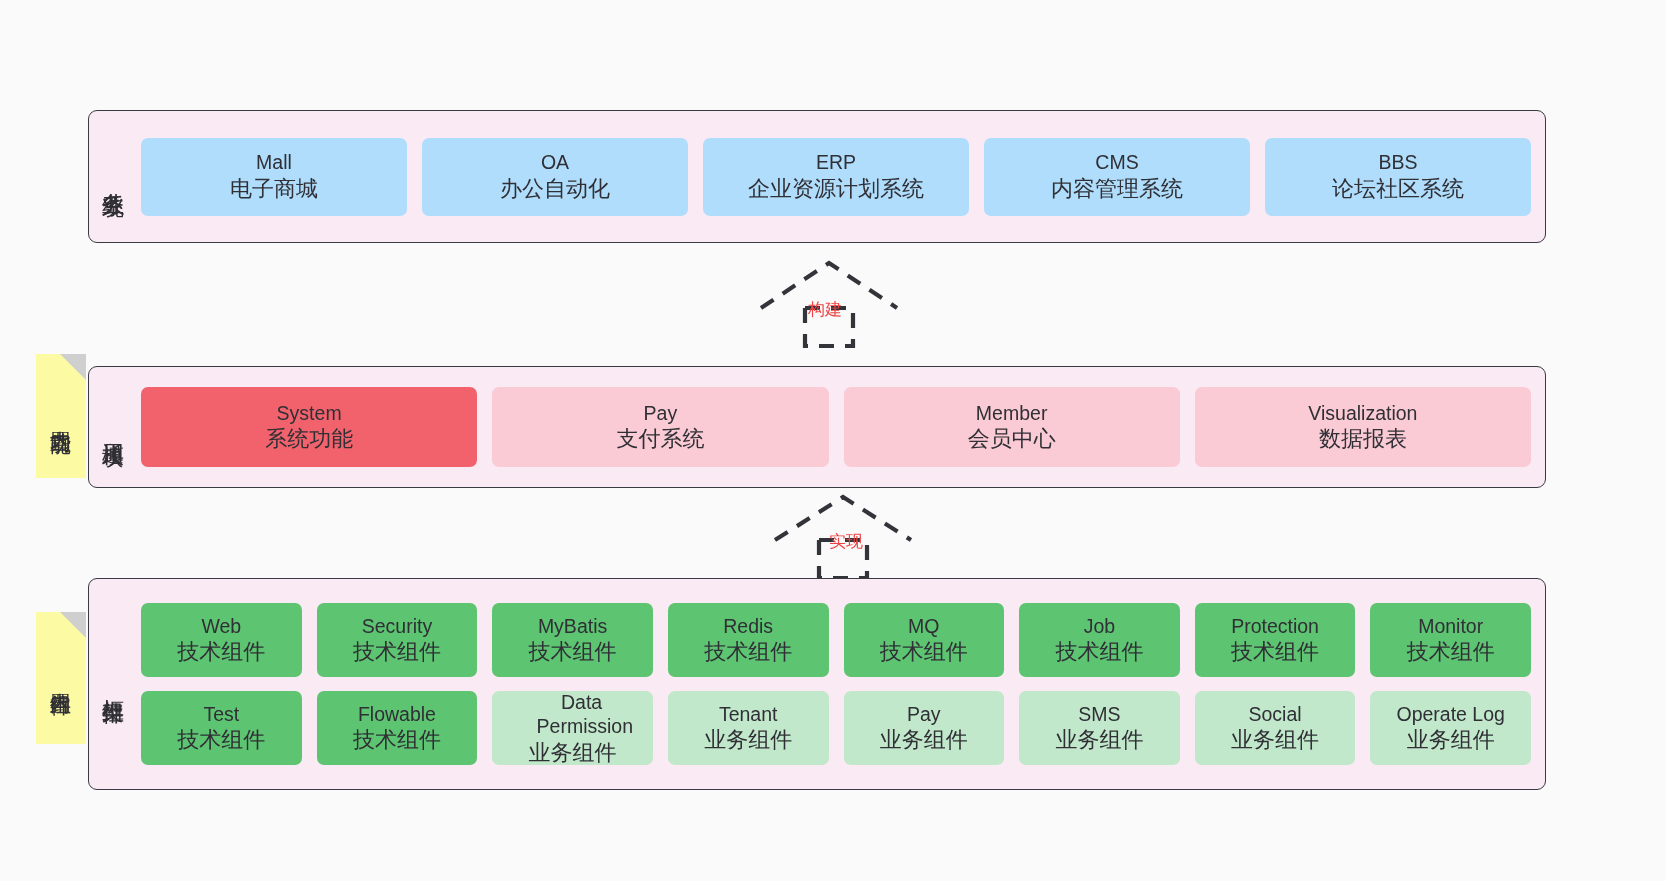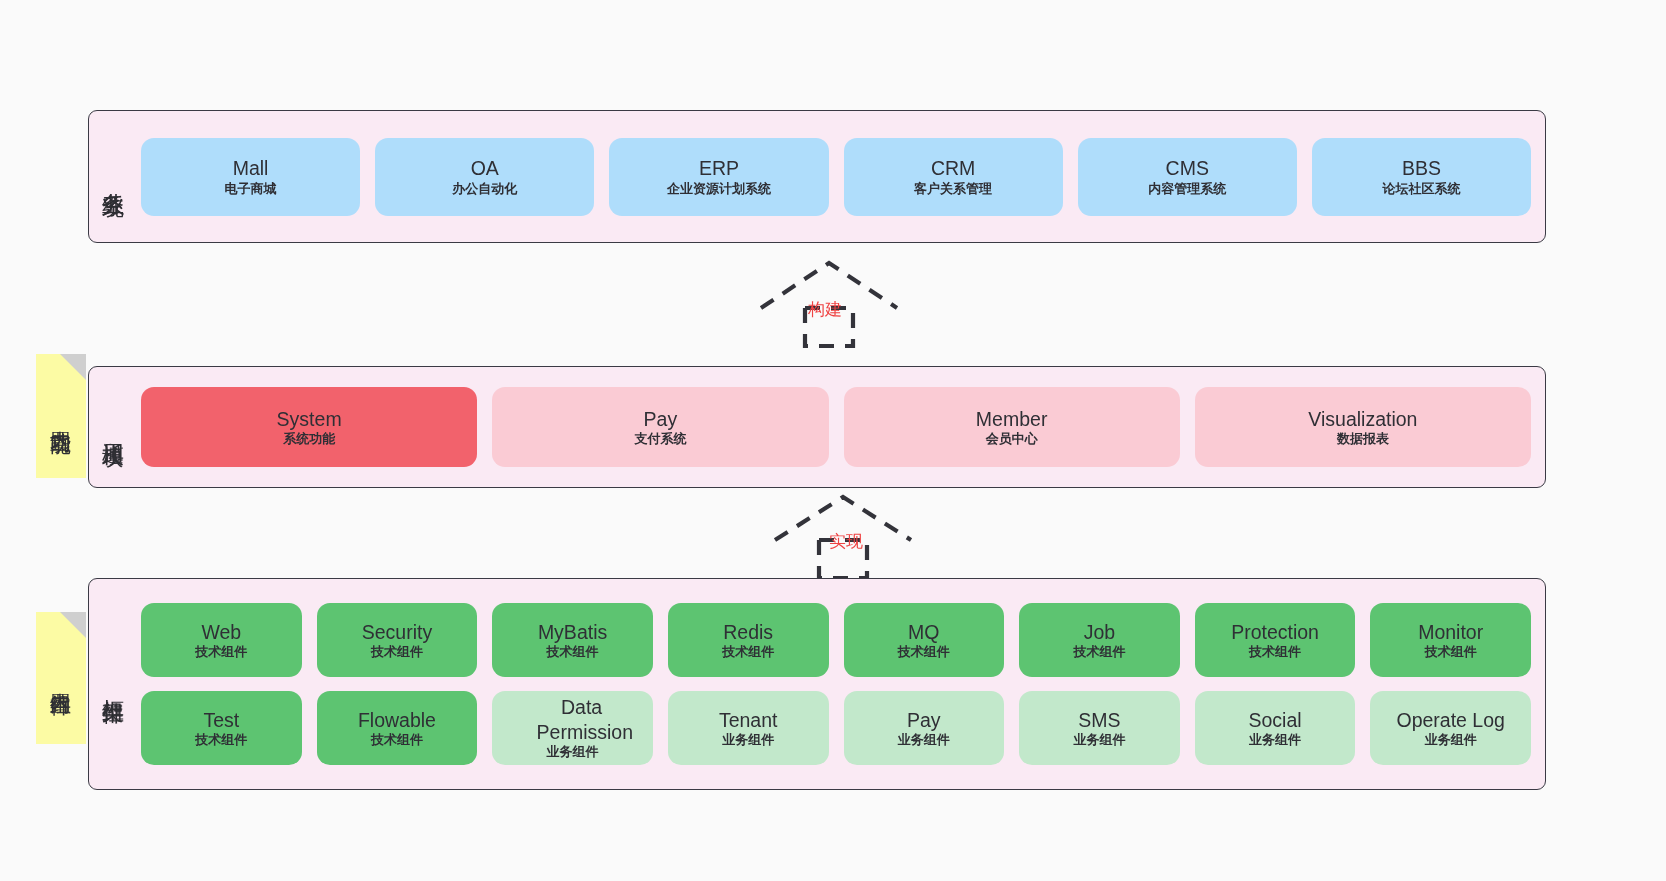--- a/index.html
+++ b/index.html
@@ -51,33 +51,33 @@
   }
   .row {
     display: flex;
     flex-direction: row;
     gap: 15px;
   }
 
   
   .card {
     flex: 1 1 0;
-    border-radius: 13px;
+    border-radius: 7px;
     display: flex;
     flex-direction: column;
     align-items: center;
     justify-content: center;
     text-align: center;
     line-height: 1.26;
     color: #2F2F35;
     box-sizing: border-box;
     padding: 4px 6px;
   }
   .card .t1 { font-size: 19.5px; }
-  .card .t2 { font-size: 13px; font-weight: bold; }
+  .card .t2 { font-size: 22px; }
 
   .h-app   { height: 78px; }
   .h-mod   { height: 80px; }
   .h-comp  { height: 74px; }
 
   .c-blue       { background: #AFDDFB; }
   .c-red        { background: #F2626C; }
   .c-pink       { background: #FACBD4; }
   .c-green      { background: #5DC471; }
   .c-greenlight { background: #C2E8CB; }
@@ -131,24 +131,20 @@
         </div>
         <div class="card h-app c-blue">
           <span class="t1">OA</span>
           <span class="t2">办公自动化</span>
         </div>
         <div class="card h-app c-blue">
           <span class="t1">ERP</span>
           <span class="t2">企业资源计划系统</span>
         </div>
         <div class="card h-app c-blue">
-          <span class="t1">CRM</span>
-          <span class="t2">客户关系管理</span>
-        </div>
-        <div class="card h-app c-blue">
           <span class="t1">CMS</span>
           <span class="t2">内容管理系统</span>
         </div>
         <div class="card h-app c-blue">
           <span class="t1">BBS</span>
           <span class="t2">论坛社区系统</span>
         </div>
       </div>
     </div>
   </div>

